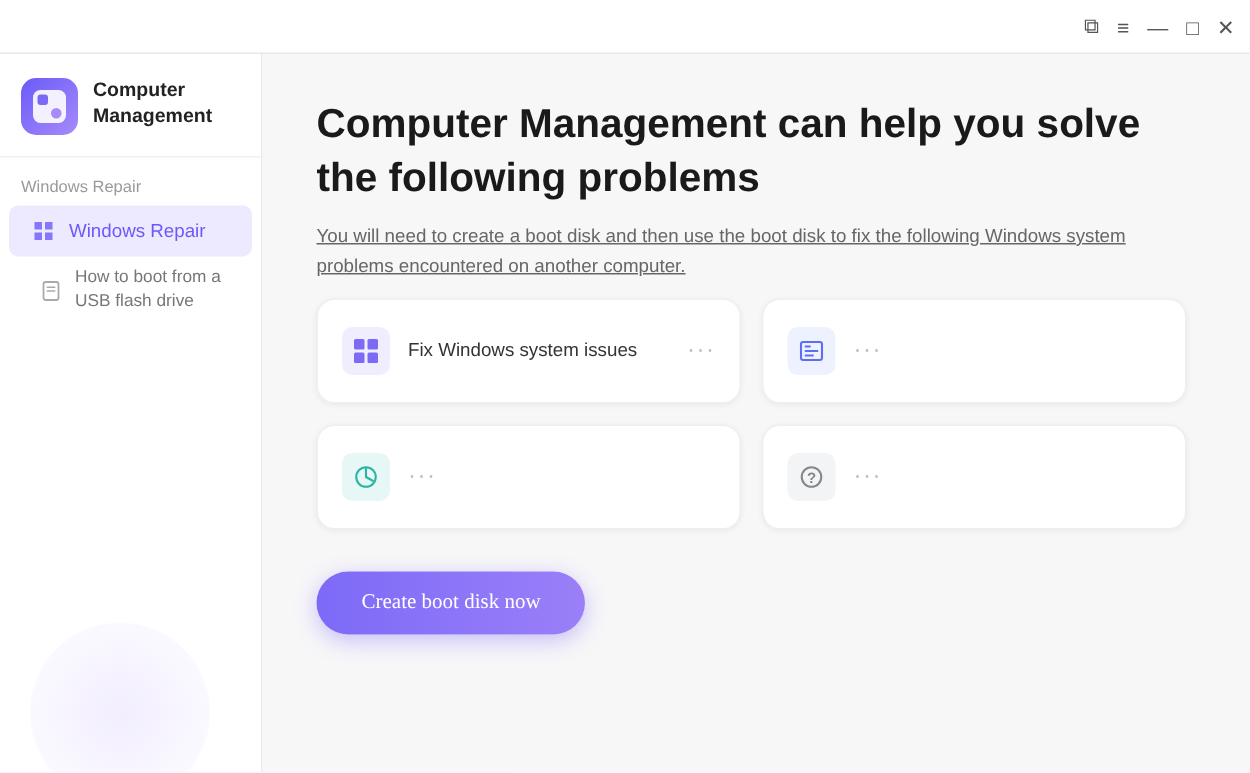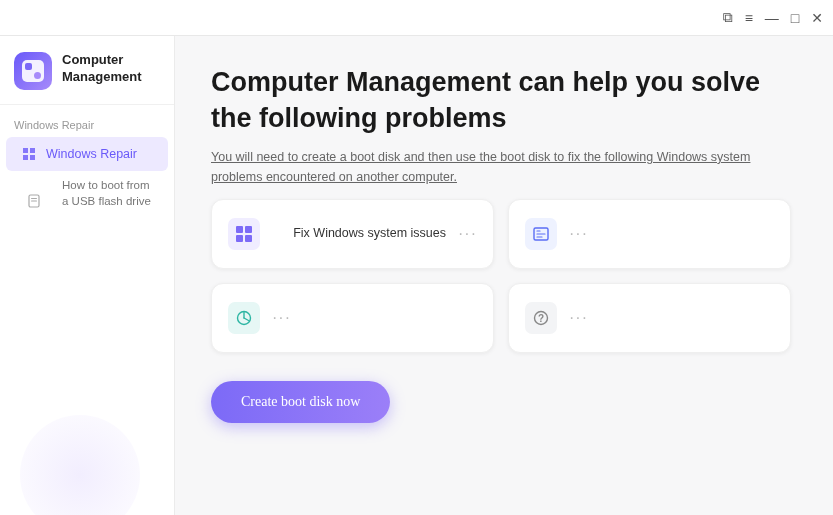--- a/index.html
+++ b/index.html
@@ -118,22 +118,22 @@
     .sidebar-icon {
       width: 18px;
       height: 18px;
       display: flex;
       align-items: center;
       justify-content: center;
       flex-shrink: 0;
     }
     .sidebar-sub-item {
       display: flex;
-      align-items: flex-end;
-      gap: 20px;
+      align-items: center;
+      gap: 8px;
       padding: 7px 14px 7px 20px;
       cursor: pointer;
       margin: 0 6px;
     }
     .sidebar-sub-item-label {
       font-size: 11.5px;
       color: #777;
       line-height: 1.35;
     }
     .sidebar-sub-icon {
@@ -180,21 +180,20 @@
       max-width: 560px;
       margin-bottom: 12px;
       text-decoration: underline;
     }
     .features-grid {
       display: grid;
       grid-template-columns: 1fr 1fr;
       gap: 14px;
       max-width: 580px;
       margin-bottom: 28px;
-      text-align: right;
     }
     .feature-card {
       background: #fff;
       border-radius: 12px;
       padding: 18px 16px;
       display: flex;
       align-items: center;
       gap: 12px;
       box-shadow: 0 1px 4px rgba(0,0,0,0.06);
       cursor: pointer;

